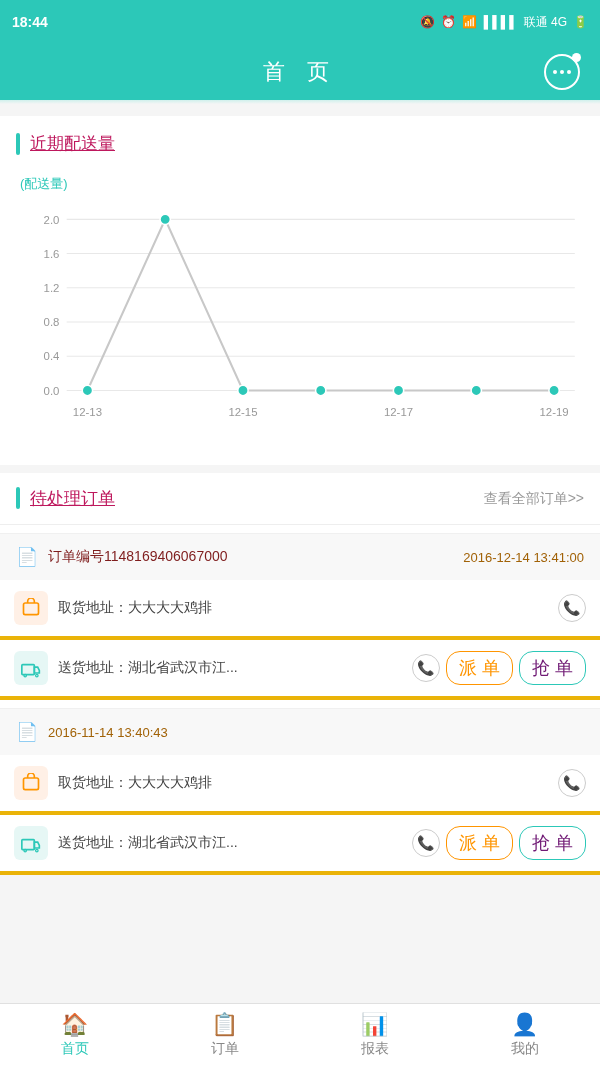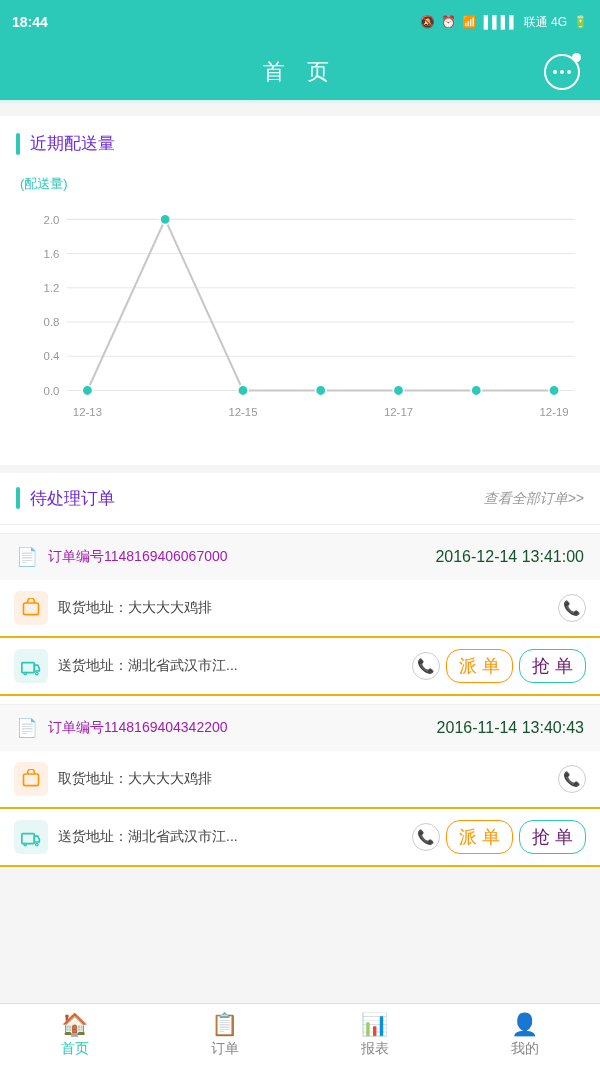--- a/index.html
+++ b/index.html
@@ -109,22 +109,23 @@
     }
     .section-bar {
       width: 4px;
       height: 22px;
       background: #2cc8b8;
       border-radius: 2px;
       margin-right: 10px;
     }
     .section-title {
       font-size: 17px;
-      color: #6d28d9;
+      color: #be185d;
       font-weight: 500;
+      text-decoration: underline;
     }
 
     
     .chart-container {
       padding: 8px 4px;
     }
     .chart-label {
       font-size: 13px;
       color: #2cc8b8;
       margin-bottom: 16px;
@@ -146,21 +147,20 @@
       padding: 14px 16px;
       border-bottom: 1px solid #eee;
     }
     .pending-left {
       display: flex;
       align-items: flex-start;
     }
     .view-all {
       font-size: 14px;
       color: #999;
-      font-style: italic;
     }
 
     
     .order-card {
       background: white;
       margin: 8px 0 0 0;
       border-top: 1px solid #f0f0f0;
     }
     .order-header-row {
       display: flex;
@@ -170,33 +170,33 @@
       gap: 10px;
     }
     .order-doc-icon {
       width: 22px;
       height: 22px;
       color: #999;
       font-size: 18px;
     }
     .order-id {
       font-size: 14px;
-      color: #a21caf;
+      color: #7f1d1d;
       flex: 1;
     }
     .order-time {
-      font-size: 16px;
-      color: #14532d;
+      font-size: 13px;
+      color: #a16207;
     }
 
     .order-row {
       display: flex;
       align-items: center;
       padding: 11px 14px;
-      border-bottom: 2px solid #eab308;
+      border-bottom: 4px solid #eab308;
       gap: 10px;
     }
     .order-row-icon {
       width: 34px;
       height: 34px;
       border-radius: 6px;
       display: flex;
       align-items: center;
       justify-content: center;
       flex-shrink: 0;
@@ -388,21 +388,20 @@
           <div class="phone-circle">📞</div>
           <button class="action-btn btn-pai">派 单</button>
           <button class="action-btn btn-qiang">抢 单</button>
         </div>
       </div>
     </div>
 
     <div class="order-card">
       <div class="order-header-row">
         <span class="order-doc-icon">📄</span>
-        <span class="order-id">订单编号1148169404342200</span>
         <span class="order-time">2016-11-14 13:40:43</span>
       </div>
 
       <div class="order-row">
         <div class="order-row-icon pickup-icon-bg">
           <svg width="20" height="20" viewBox="0 0 24 24" fill="none">
             <rect x="3" y="6" width="18" height="14" rx="2" stroke="#ff9500" stroke-width="2"></rect>
             <path d="M16 6V4a4 4 0 0 0-8 0v2" stroke="#ff9500" stroke-width="2"></path>
           </svg>
         </div>

